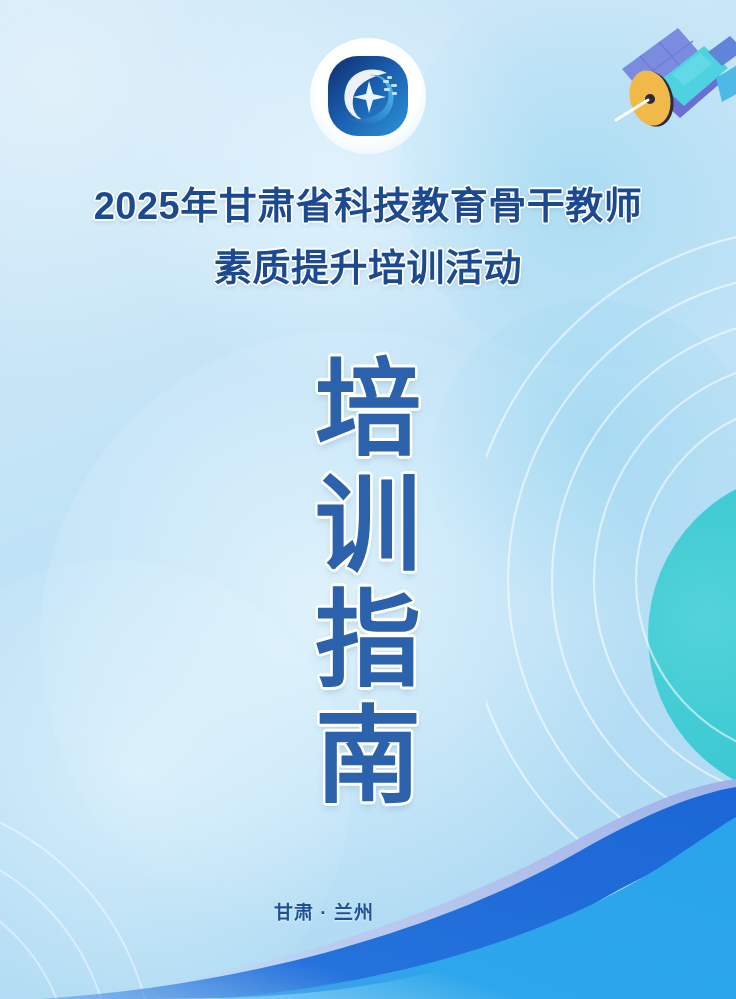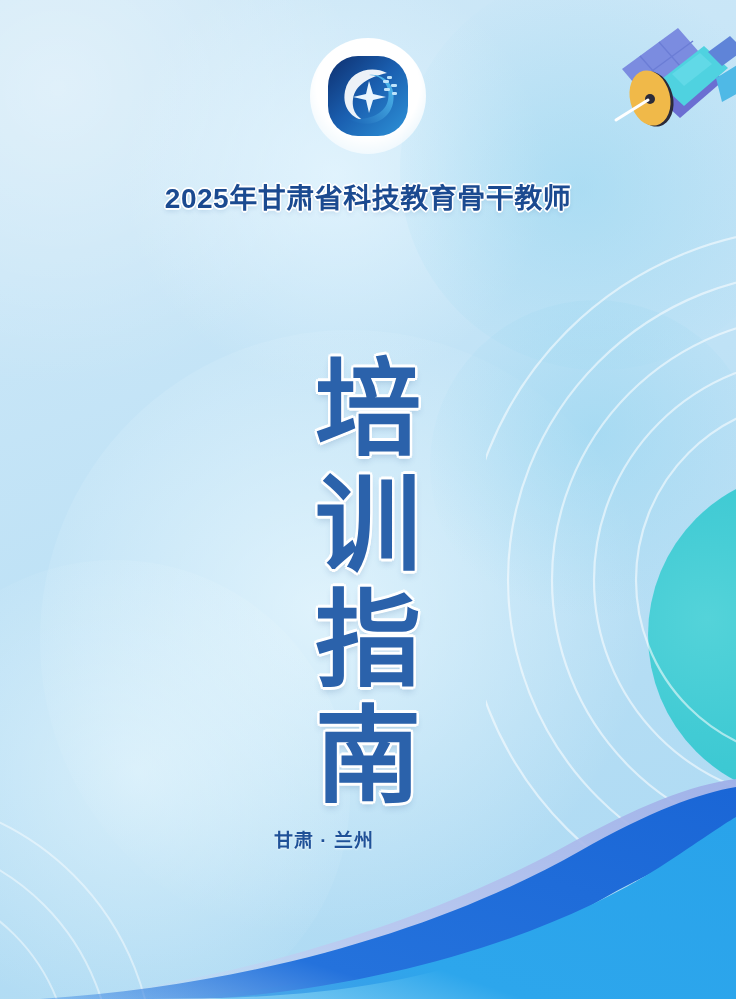--- a/index.html
+++ b/index.html
@@ -106,21 +106,21 @@
 
   
   #headline {
     position: absolute;
     left: 0; top: 176px;
     width: 736px;
     text-align: center;
   }
   .headline-line {
     display: block;
-    font-size: 28px;
+    font-size: 38px;
     font-weight: 700;
     letter-spacing: .5px;
     line-height: 1.62;
     color: #1b4a90;
     text-shadow:
        1.6px 0 0 rgba(255,255,255,.95),
       -1.6px 0 0 rgba(255,255,255,.95),
        0 1.6px 0 rgba(255,255,255,.95),
        0 -1.6px 0 rgba(255,255,255,.95),
        1.2px 1.2px 0 rgba(255,255,255,.95),
@@ -153,21 +153,21 @@
        2px 2px 0 #ffffff,
       -2px 2px 0 #ffffff,
        2px -2px 0 #ffffff,
       -2px -2px 0 #ffffff,
        0 5px 7px rgba(35,80,140,.20);
   }
 
   
   #footer {
     position: absolute;
-    left: 0; top: 824px;
+    left: 0; top: 896px;
     width: 648px;
     text-align: center;
   }
   .footer-line {
     display: block;
     font-size: 19px;
     font-weight: 700;
     letter-spacing: 1px;
     line-height: 1.75;
     color: #1f5198;
@@ -284,20 +284,21 @@
         <rect x="66" y="31" width="6" height="3" rx="1.3"></rect>
         <rect x="59" y="35" width="6" height="3" rx="1.3"></rect>
         <rect x="67" y="39" width="5" height="3" rx="1.3"></rect>
         <rect x="62" y="23" width="5" height="3" rx="1.3"></rect>
       </g>
     </svg>
   </div>
 
   <div id="headline">
     <span class="headline-line">2025年甘肃省科技教育骨干教师</span>
+    <span class="headline-line">素质提升培训活动</span>
   </div>
 
   <div id="vertical-title">
     <span class="vt-char">培</span>
     <span class="vt-char">训</span>
     <span class="vt-char">指</span>
     <span class="vt-char">南</span>
   </div>
 
   <div id="footer">

